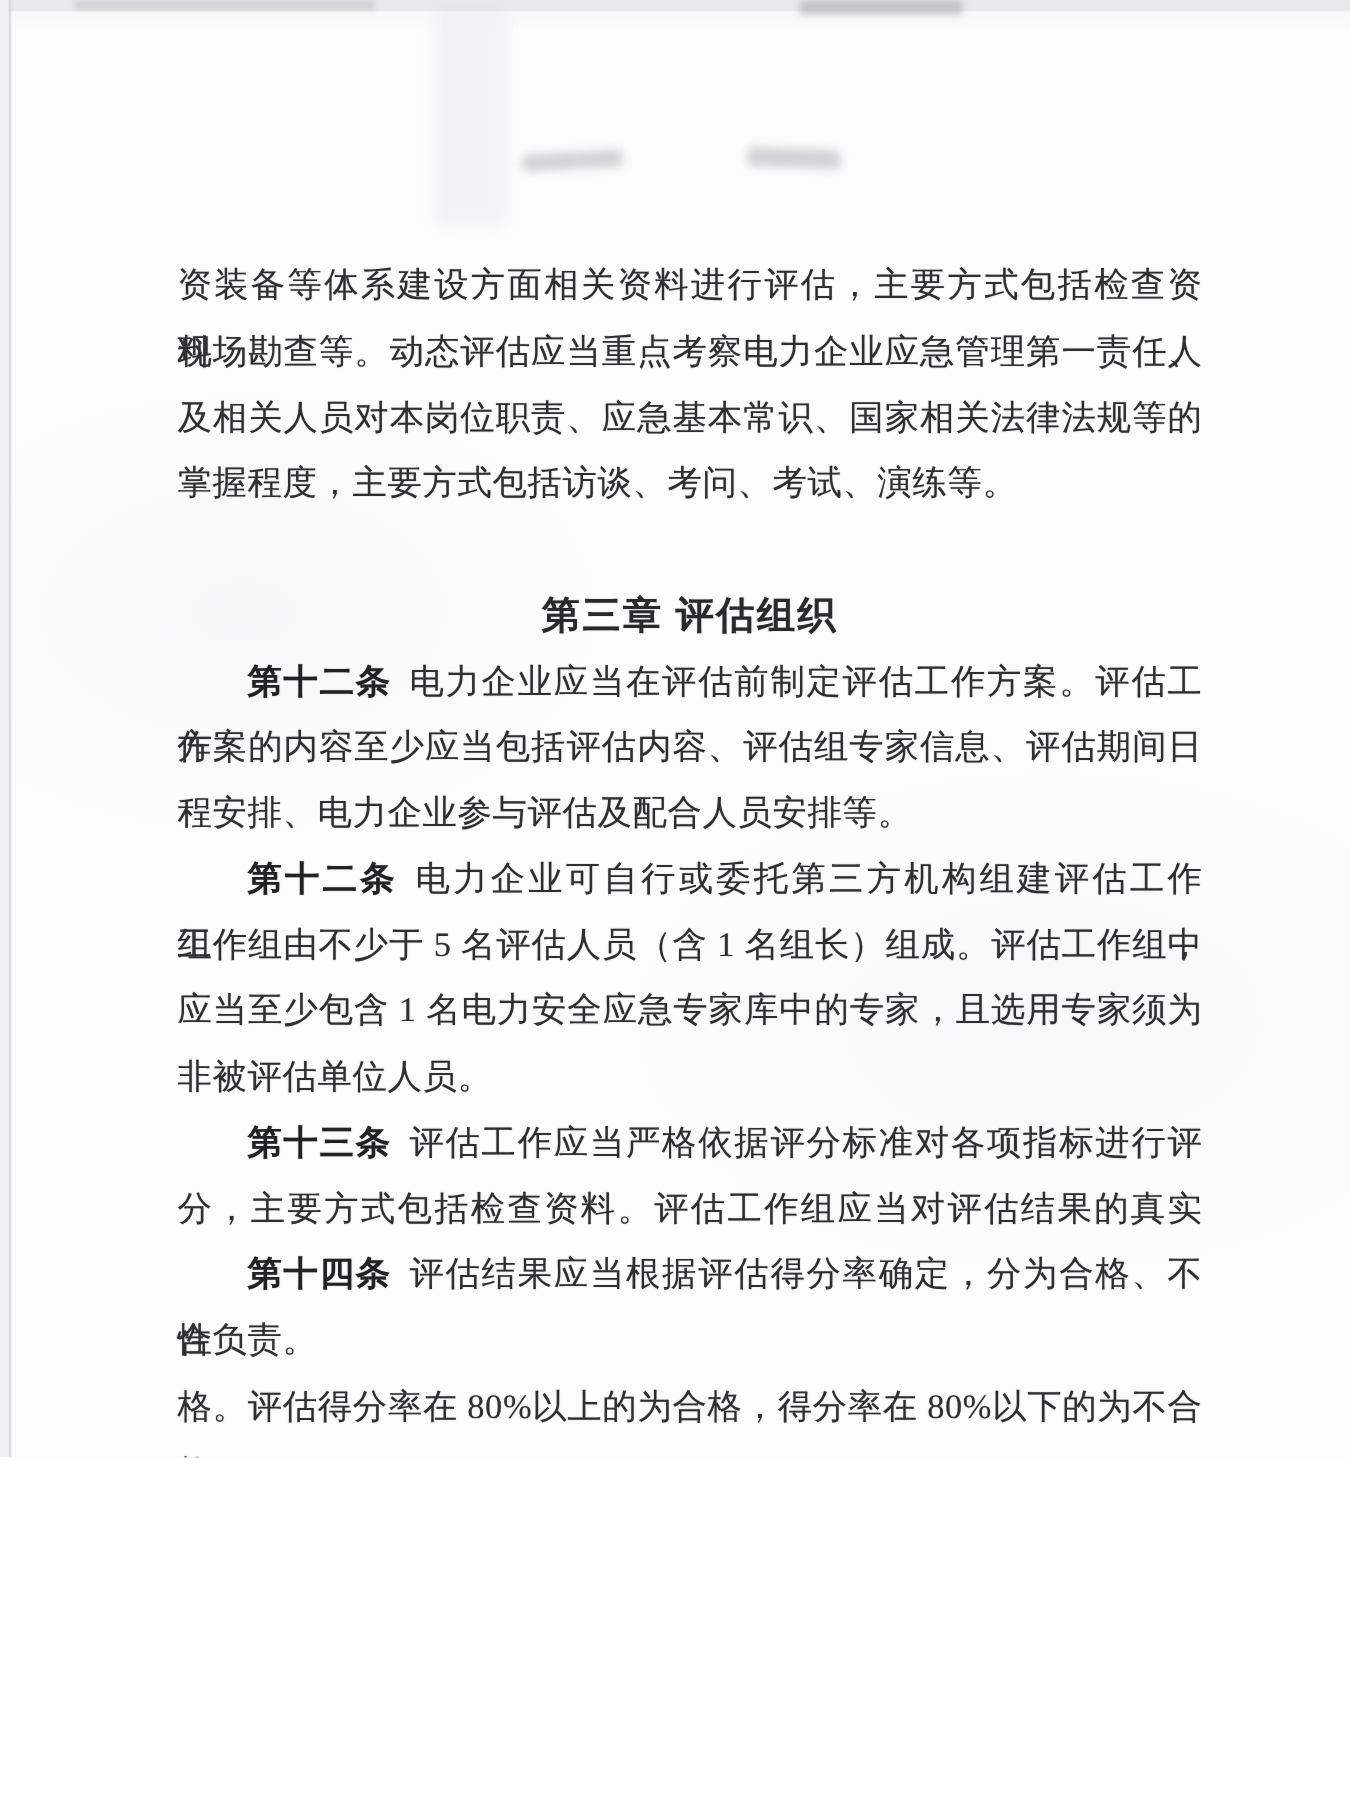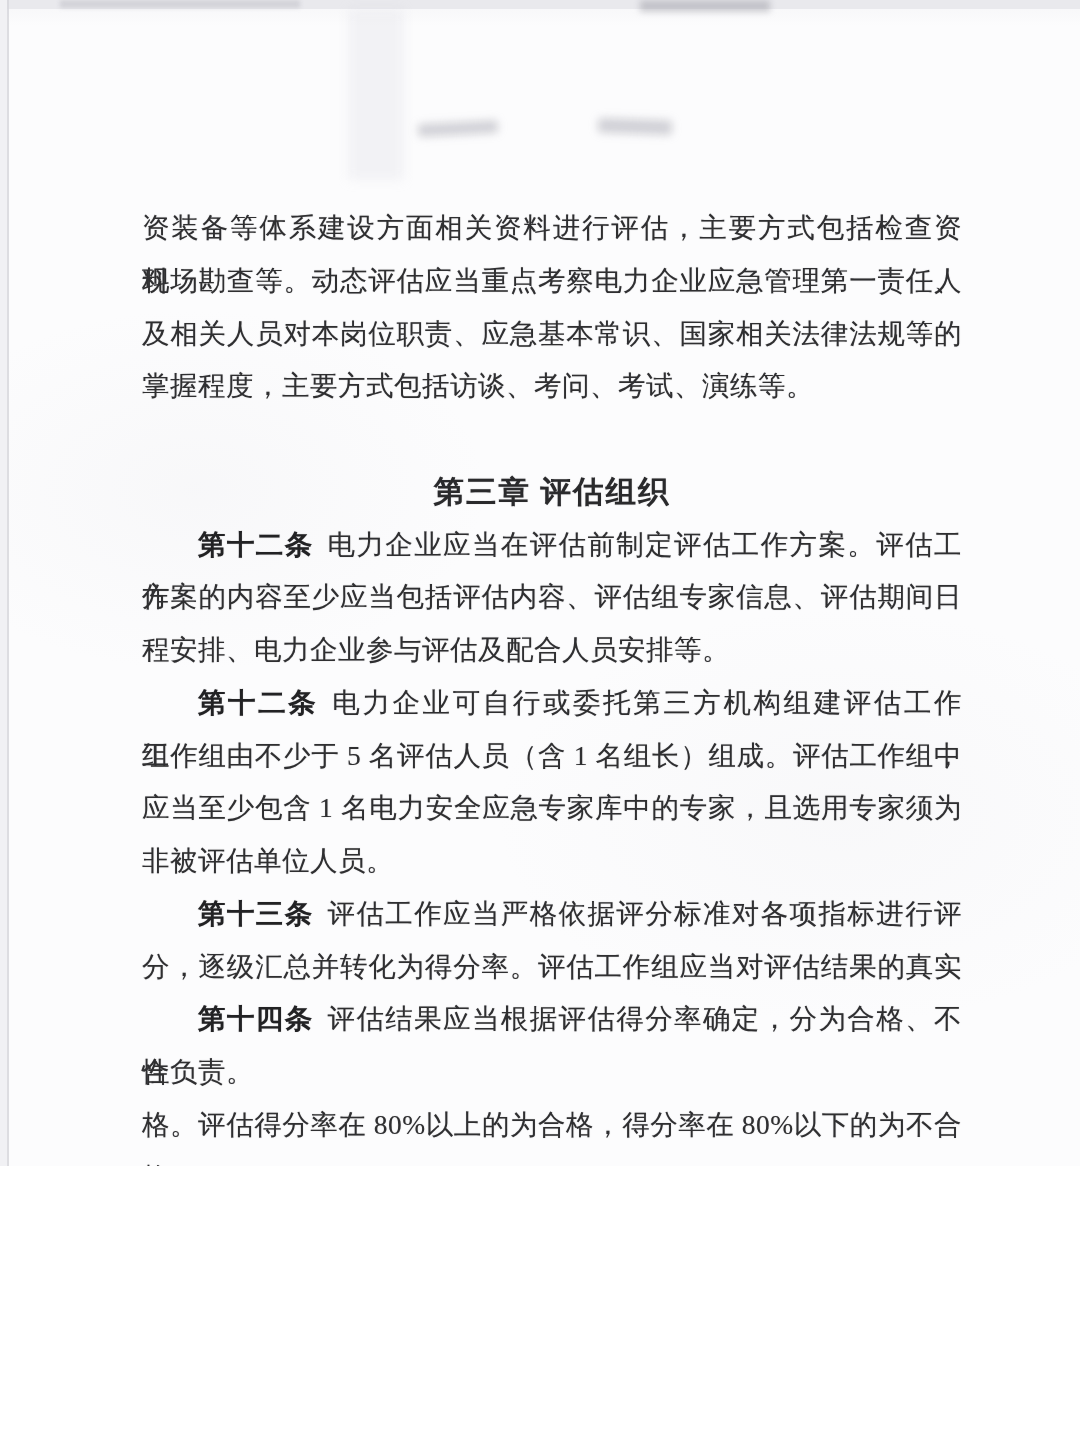--- a/index.html
+++ b/index.html
@@ -76,21 +76,21 @@
     <div class="line indent"><span class="art-no">第十二条</span><span>电力企业应当在评估前制定评估工作方案。评估工作</span></div>
     <div class="line">方案的内容至少应当包括评估内容、评估组专家信息、评估期间日</div>
     <div class="line last">程安排、电力企业参与评估及配合人员安排等。</div>
 
     <div class="line indent"><span class="art-no">第十二条</span><span>电力企业可自行或委托第三方机构组建评估工作组，</span></div>
     <div class="line">工作组由不少于 5 名评估人员（含 1 名组长）组成。评估工作组中</div>
     <div class="line">应当至少包含 1 名电力安全应急专家库中的专家，且选用专家须为</div>
     <div class="line last">非被评估单位人员。</div>
 
     <div class="line indent"><span class="art-no">第十三条</span><span>评估工作应当严格依据评分标准对各项指标进行评</span></div>
-    <div class="line">分，逐级汇总并转化为得分率。评估工作组应当对评估结果的真实</div>
+    <div class="line">分，主要方式包括检查资料。评估工作组应当对评估结果的真实</div>
     <div class="line indent"><span class="art-no">第十四条</span><span>评估结果应当根据评估得分率确定，分为合格、不合</span></div>
 
     <div class="line last">性负责。</div>
     <div class="line">格。评估得分率在 80%以上的为合格，得分率在 80%以下的为不合</div>
     <div class="line last">格。</div>
 
     <div class="line">估报告直接报送国家能源局派出机构和地方电力管理部门；评估结</div>
 
   </div>
 

